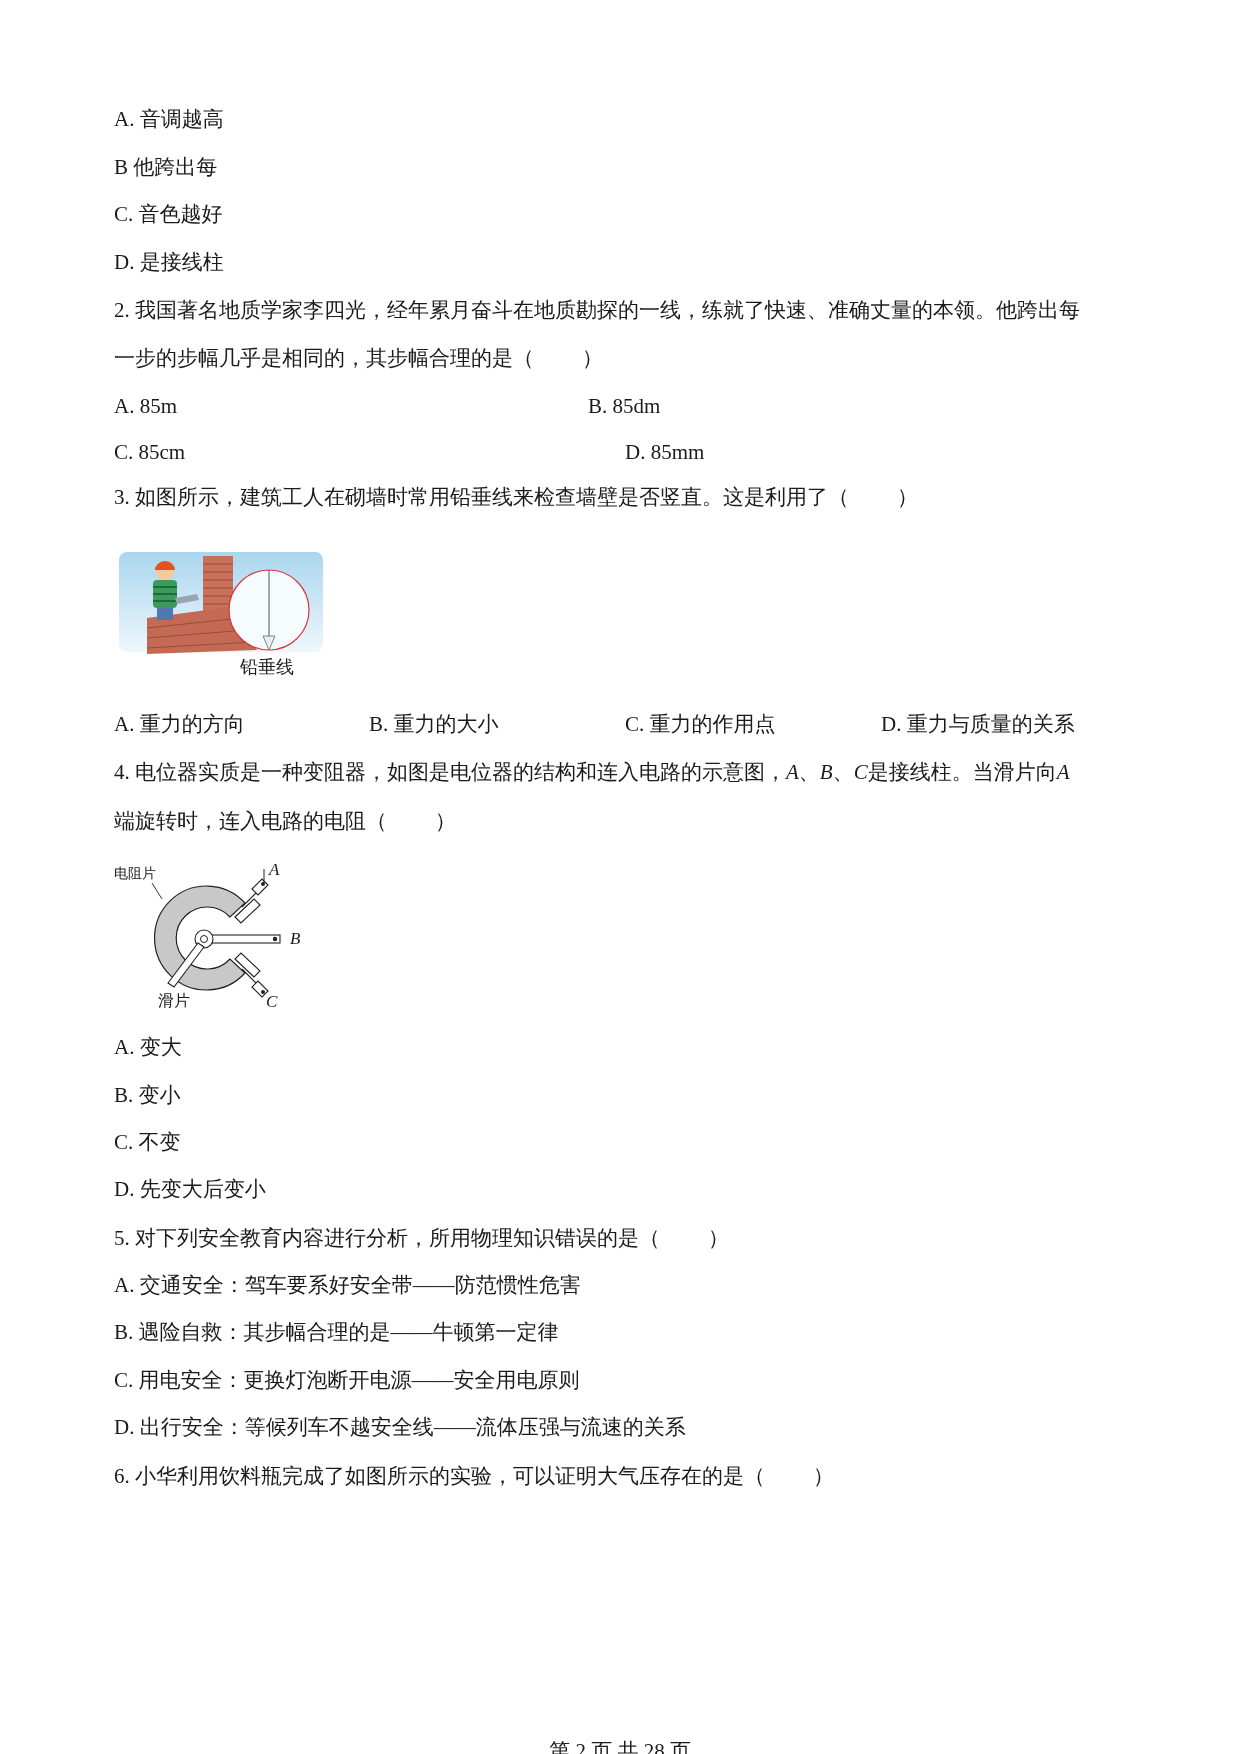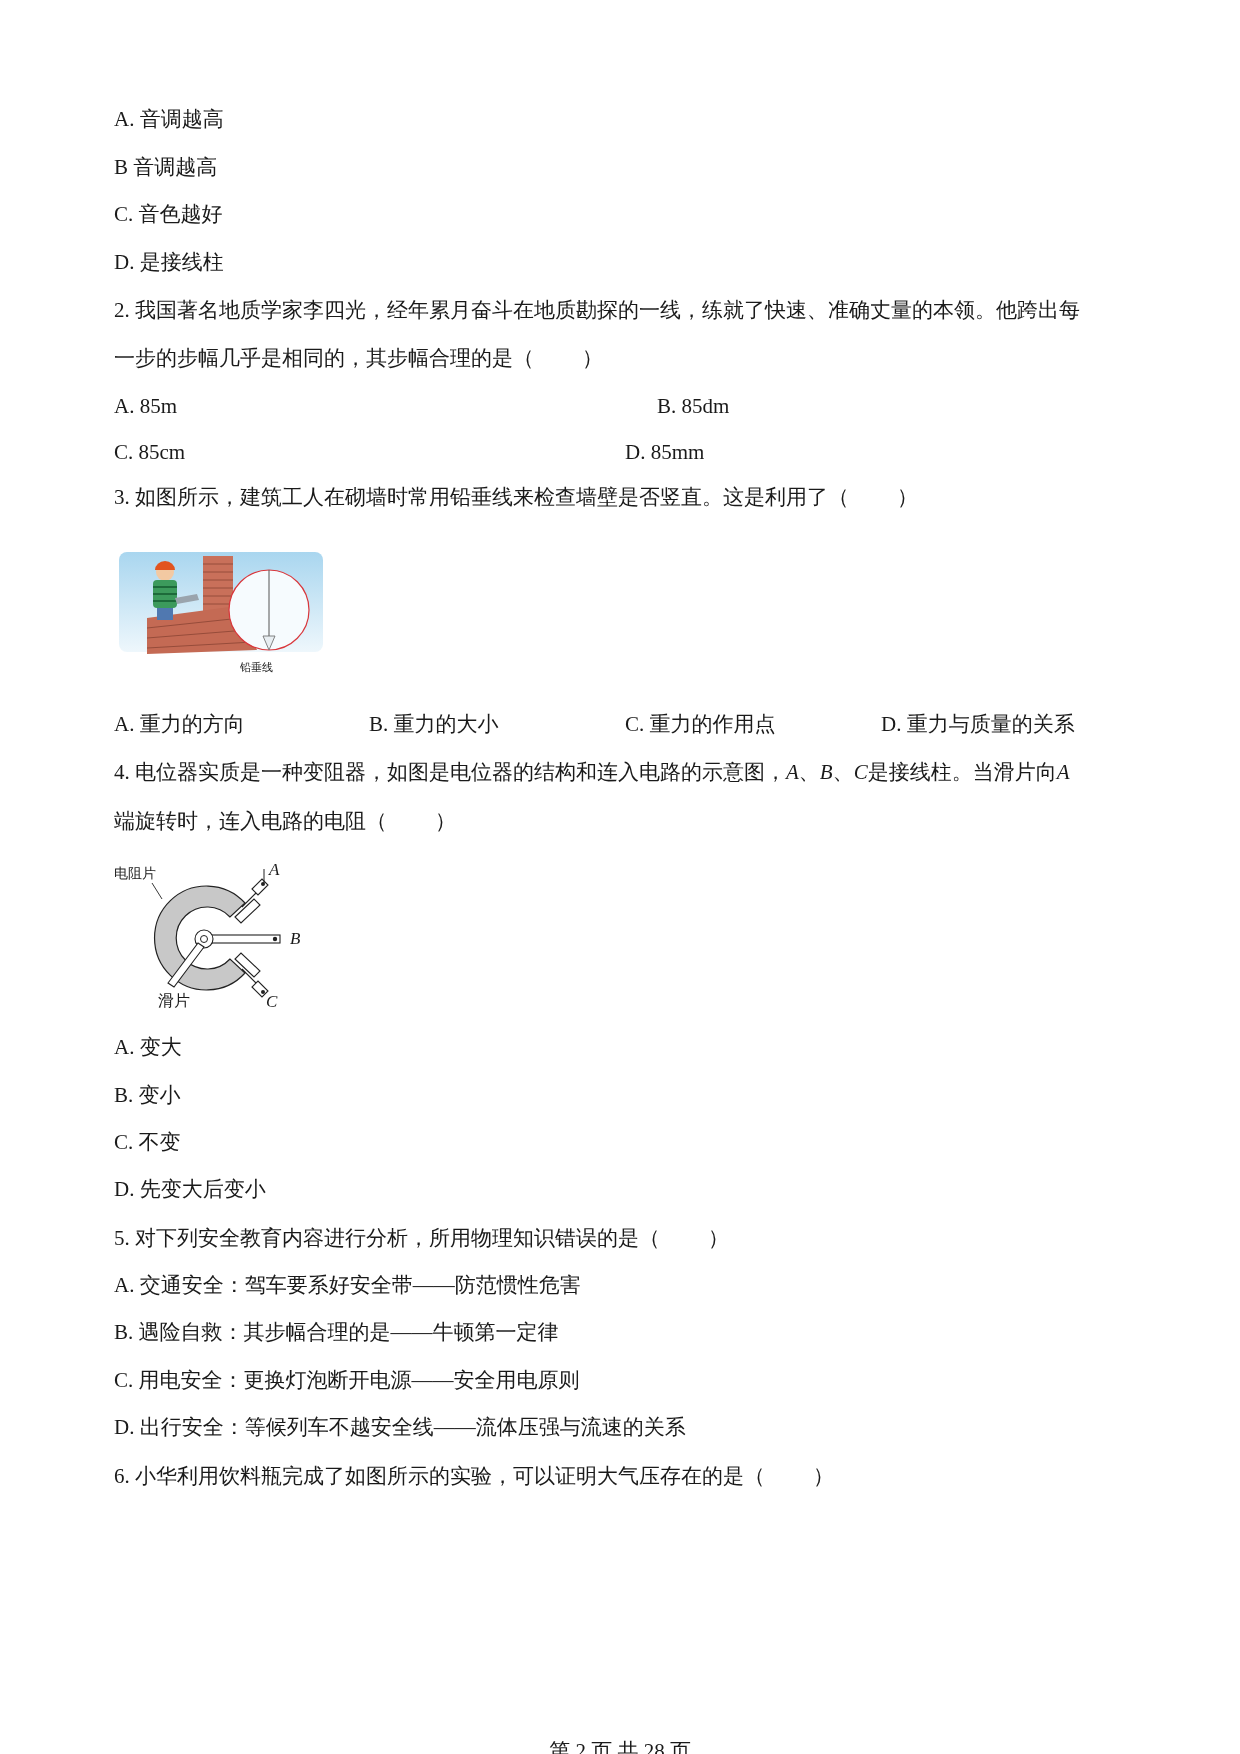--- a/index.html
+++ b/index.html
@@ -13,30 +13,30 @@
   .fig { position: absolute; }
   .footer { position: absolute; left: 0; width: 1240px; text-align: center; top: 1738px; font-size: 21px; line-height: 26px; }
   .paren-gap { display: inline-block; width: 48px; }
   i.var { font-style: italic; }
 </style>
 </head>
 <body>
 
 <div>
   <div class="line" style="top:106px">A. 音调越高</div>
-  <div class="line" style="top:154px">B 音调越高</div>
+  <div class="line" style="top:154px">B 他跨出每</div>
   <div class="line" style="top:201px">C. 音色越好</div>
   <div class="line" style="top:249px">D. 是接线柱</div>
 </div>
 
 <div>
   <div class="line" style="top:297px">2. 我国著名地质学家李四光，经年累月奋斗在地质勘探的一线，练就了快速、准确丈量的本领。他跨出每</div>
   <div class="line" style="top:345px"><span>一步的步幅几乎是相同的，其步幅合理的是（</span><span class="paren-gap"></span><span>）</span></div>
   <div class="opt4" style="top:393px; left:114px">A. 85m</div>
-  <div class="opt4" style="top:393px; left:657px">B. 85dm</div>
+  <div class="opt4" style="top:393px; left:588px">B. 85dm</div>
   <div class="opt4" style="top:439px; left:114px">C. 85cm</div>
   <div class="opt4" style="top:439px; left:625px">D. 85mm</div>
 </div>
 
 <div>
   <div class="line" style="top:484px"><span>3. 如图所示，建筑工人在砌墙时常用铅垂线来检查墙壁是否竖直。这是利用了（</span><span class="paren-gap"></span><span>）</span></div>
 
   <div class="fig" style="left:117px; top:550px; width:210px; height:130px">
     <svg width="210" height="130" viewBox="0 0 210 130">
       <defs>
@@ -73,21 +73,21 @@
           <line x1="36" y1="44" x2="60" y2="44"></line>
           <line x1="36" y1="51" x2="60" y2="51"></line>
         </g>
       <rect x="40" y="58" width="16" height="12" fill="#5078b0"></rect>
       <polygon points="58,48 80,44 82,50 60,54" fill="#9aa4ad"></polygon>
 
       <circle cx="152" cy="60" r="40" fill="#f6fbfe" stroke="#d9363b" stroke-width="1.2"></circle>
       <line x1="152" y1="20" x2="152" y2="86" stroke="#555" stroke-width="1"></line>
       <polygon points="146,86 158,86 152,100" fill="#e8eef2" stroke="#666" stroke-width="0.8"></polygon>
     </svg>
-    <div style="position:absolute; left:123px; top:107px; font-size:11px; line-height:20px; white-space:nowrap">铅垂线</div>
+    <div style="position:absolute; left:123px; top:107px; font-size:18px; line-height:20px; white-space:nowrap">铅垂线</div>
   </div>
 
   <div class="opt4" style="top:711px; left:114px">A. 重力的方向</div>
   <div class="opt4" style="top:711px; left:369px">B. 重力的大小</div>
   <div class="opt4" style="top:711px; left:625px">C. 重力的作用点</div>
   <div class="opt4" style="top:711px; left:881px">D. 重力与质量的关系</div>
 </div>
 
 <div>
   <div class="line" style="top:759px"><span>4. 电位器实质是一种变阻器，如图是电位器的结构和连入电路的示意图，</span><i class="var">A</i><span>、</span><i class="var">B</i><span>、</span><i class="var">C</i><span>是接线柱。当滑片向</span><i class="var">A</i></div>

